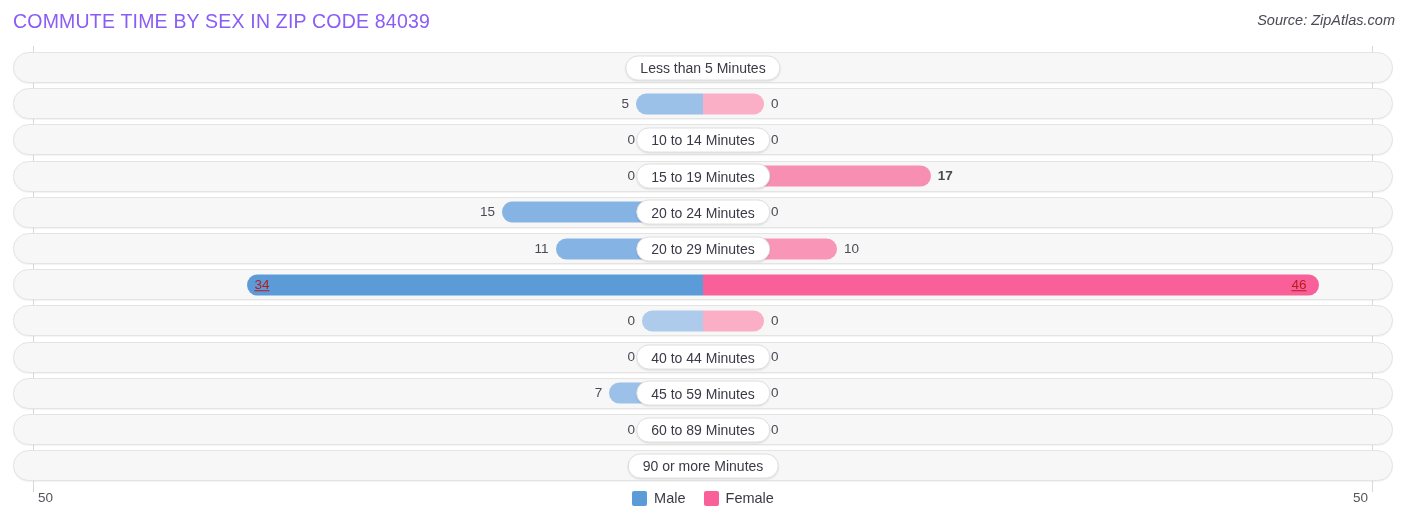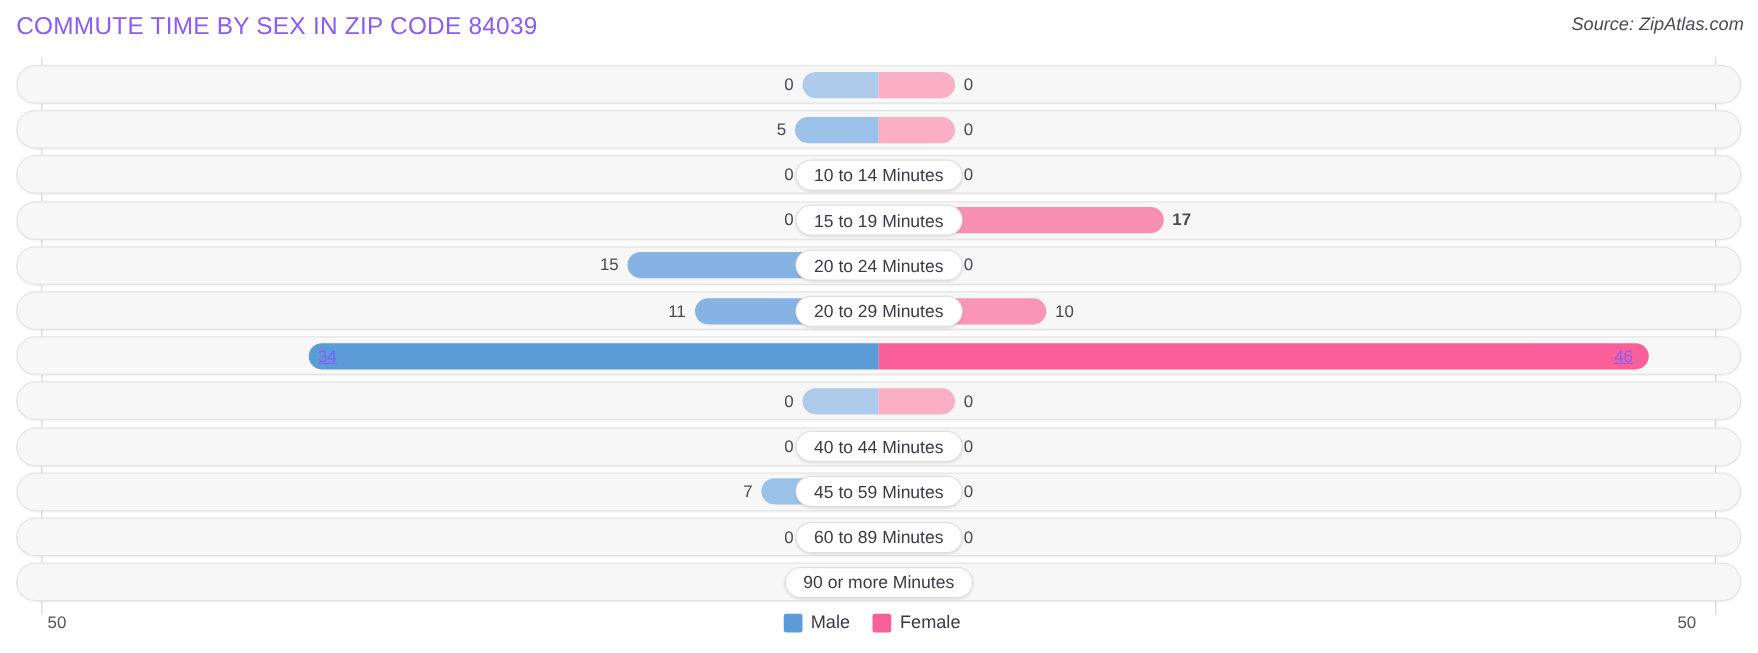--- a/index.html
+++ b/index.html
@@ -89,21 +89,21 @@
     position: absolute;
     top: 50%;
     transform: translateY(-50%);
     font-size: 13.5px;
     color: #4a4a55;
     white-space: nowrap;
     line-height: 1;
   }
   .val-male   { text-align: right; }
   .val-female { text-align: left; }
-  .val.inside { color: #8b5cf6; text-decoration: underline; }
+  .val.inside { color: #b91c1c; text-decoration: underline; }
 
   
   .pill {
     position: absolute;
     top: 50%;
     left: 50%;
     transform: translate(-50%, -50%);
     height: 25px;
     padding: 0 14px;
     background: #ffffff;
@@ -115,21 +115,21 @@
     font-size: 14px;
     color: #3a3a46;
     white-space: nowrap;
     box-shadow: 0 1px 2px rgba(0,0,0,.10);
     z-index: 3;
   }
 
   
   #footer {
     position: absolute;
-    left: 0; right: 11px; bottom: 0; height: 36px; margin-top: 36px;
+    left: 0; right: 0; bottom: 0; height: 36px; margin-top: 36px;
   }
   .axis-max {
     position: absolute;
     top: 4px;
     font-size: 13.5px;
     color: #55555f;
   }
   #axis-max-left  { left: 38px; }
   #axis-max-right { right: 38px; }
 
@@ -165,20 +165,21 @@
 <div id="plot">
   <div class="gridline" id="gridline-left"></div>
   <div class="gridline" id="gridline-right"></div>
   <div id="rows-container">
       <div class="row" style="top: 6px;">
         <div class="row-inner">
           <div class="bar bar-male" style="width: 61px; background: rgb(174, 203, 236);"></div>
           <div class="bar bar-female" style="width: 61px; background: rgb(251, 175, 198);"></div>
           <div class="val val-male" style="right: calc(50% + 68px);">0</div>
           <div class="val val-female" style="left: calc(50% + 68px);">0</div>
+          <div class="pill">Less than 5 Minutes</div>
         </div>
       </div>
       <div class="row" style="top: 42.2px;">
         <div class="row-inner">
           <div class="bar bar-male" style="width: 67px; background: rgb(155, 193, 232);"></div>
           <div class="bar bar-female" style="width: 61px; background: rgb(251, 175, 198);"></div>
           <div class="val val-male" style="right: calc(50% + 74px);">5</div>
           <div class="val val-female" style="left: calc(50% + 68px);">0</div>
         </div>
       </div>

